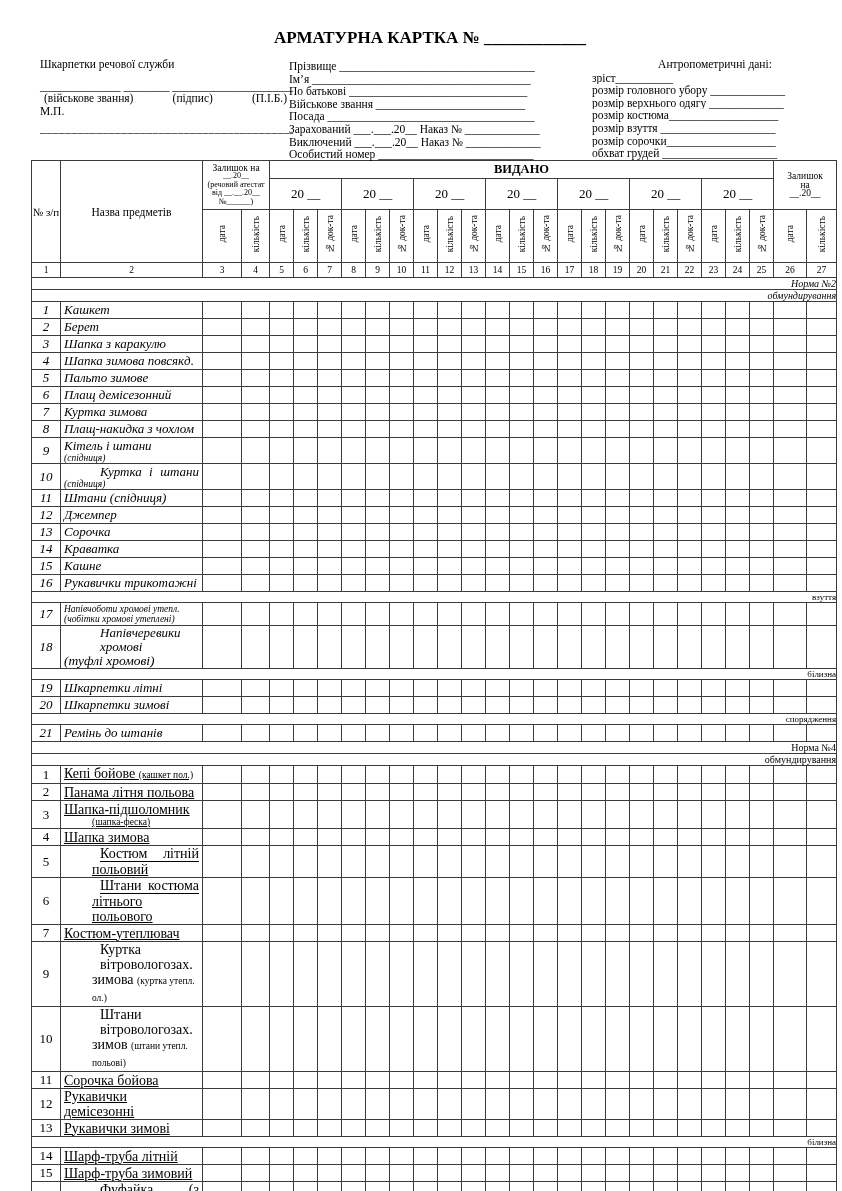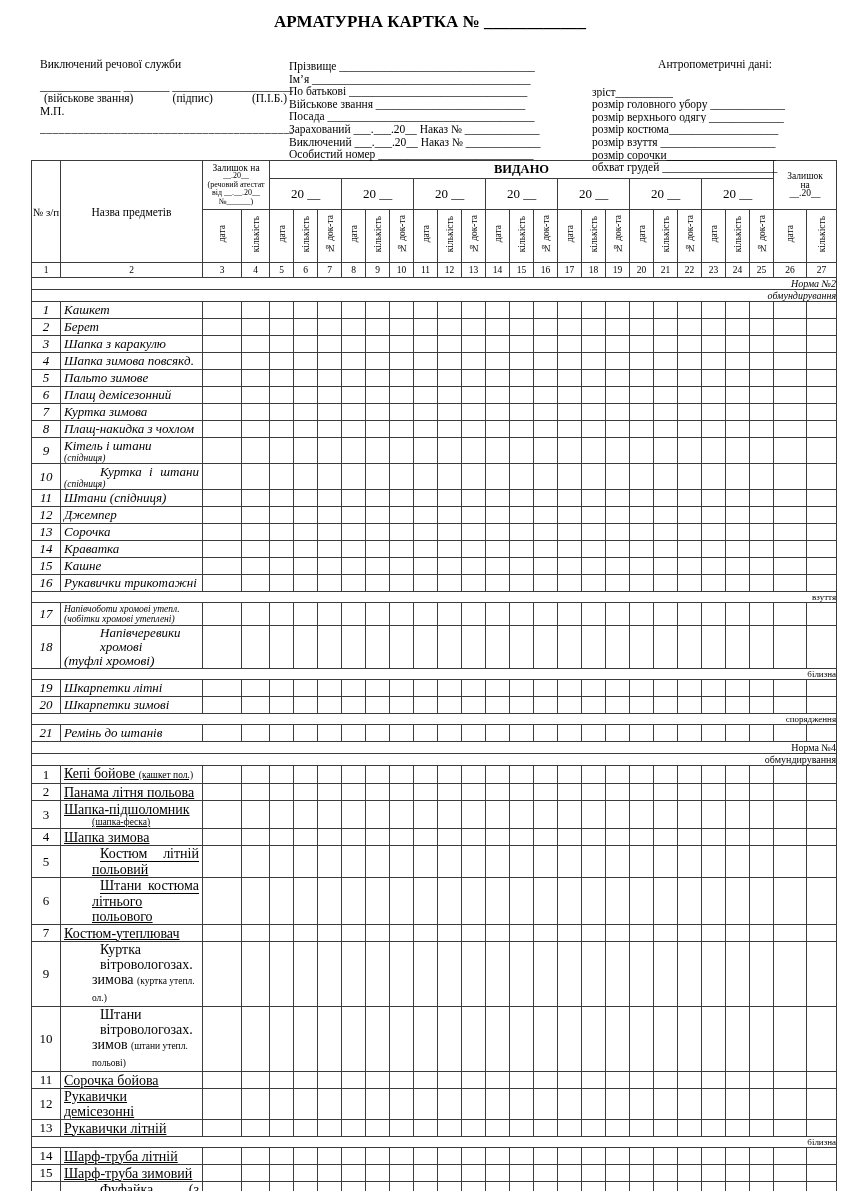--- a/index.html
+++ b/index.html
@@ -1,22 +1,22 @@
 <!DOCTYPE html>
 <html><head>
 <meta charset="utf-8">
 <style>
   html,body{margin:0;padding:0;background:#fff;}
   body{width:842px;height:1191px;font-family:"Liberation Serif",serif;color:#000;position:relative;overflow:hidden;}
   .top{position:relative;height:160px;}
-  .title{position:absolute;left:250px;top:12px;width:360px;text-align:center;font-weight:bold;font-size:17px;white-space:nowrap;}
+  .title{position:absolute;left:250px;top:28px;width:360px;text-align:center;font-weight:bold;font-size:17px;white-space:nowrap;}
   .colL{position:absolute;left:40px;top:58px;width:253px;font-size:11.5px;line-height:12.5px;}
   .colM{position:absolute;left:289px;top:60px;width:300px;font-size:11.5px;line-height:12.6px;}
   .colR{position:absolute;left:592px;top:58px;width:246px;font-size:11.5px;line-height:12.6px;}
-  .colR .ttl{text-align:center;margin-bottom:15px;}
+  .colR .ttl{text-align:center;margin-bottom:1px;}
   .sigline{display:flex;justify-content:space-between;margin-top:9px;}
   .siglabels{display:flex;justify-content:space-between;padding:0 6px 0 4px;}
   .note{text-align:justify;text-indent:26px;margin-top:2px;}
   .botline{margin-top:5px;letter-spacing:.5px;}
   .ln{white-space:nowrap;overflow:hidden;}
   table{border-collapse:collapse;table-layout:fixed;width:806px;margin-left:31px;}
   td,th{border:1px solid #3c3c3c;padding:0;overflow:hidden;font-weight:normal;vertical-align:middle;}
   thead th{text-align:center;}
   .hnum{font-size:11px;line-height:12px;}
   .hname{font-size:11.5px;}
@@ -44,21 +44,21 @@
   .j1{text-align:justify;text-align-last:justify;margin-left:36px;}
   .jb{border-bottom:1px solid #000;text-decoration:none !important;}
 </style>
 </head>
 <body>
 
 <div class="top">
   <div class="title">АРМАТУРНА КАРТКА № ____________</div>
 
   <div class="colL">
-    <div class="ln">Виключений речової служби</div>
+    <div class="ln">Шкарпетки речової служби</div>
     <div class="sigline">
       <span>______________</span>
       <span>________</span>
       <span>_____________________</span>
     </div>
     <div class="siglabels">
       <span>(військове звання)</span>
       <span>(підпис)</span>
       <span>(П.І.Б.)</span>
     </div>
@@ -1222,21 +1222,21 @@
         <td></td>
         <td></td>
         <td></td>
         <td></td>
         <td></td>
         <td></td>
       </tr>
       <tr class="n4" style="height: 17px;">
         <td class="cnum">13</td>
         <td class="cname">
-          <div class="l1 u">Рукавички літній</div>
+          <div class="l1 u">Рукавички зимові</div>
         </td>
         <td></td>
         <td></td>
         <td></td>
         <td></td>
         <td></td>
         <td></td>
         <td></td>
         <td></td>
         <td></td>

